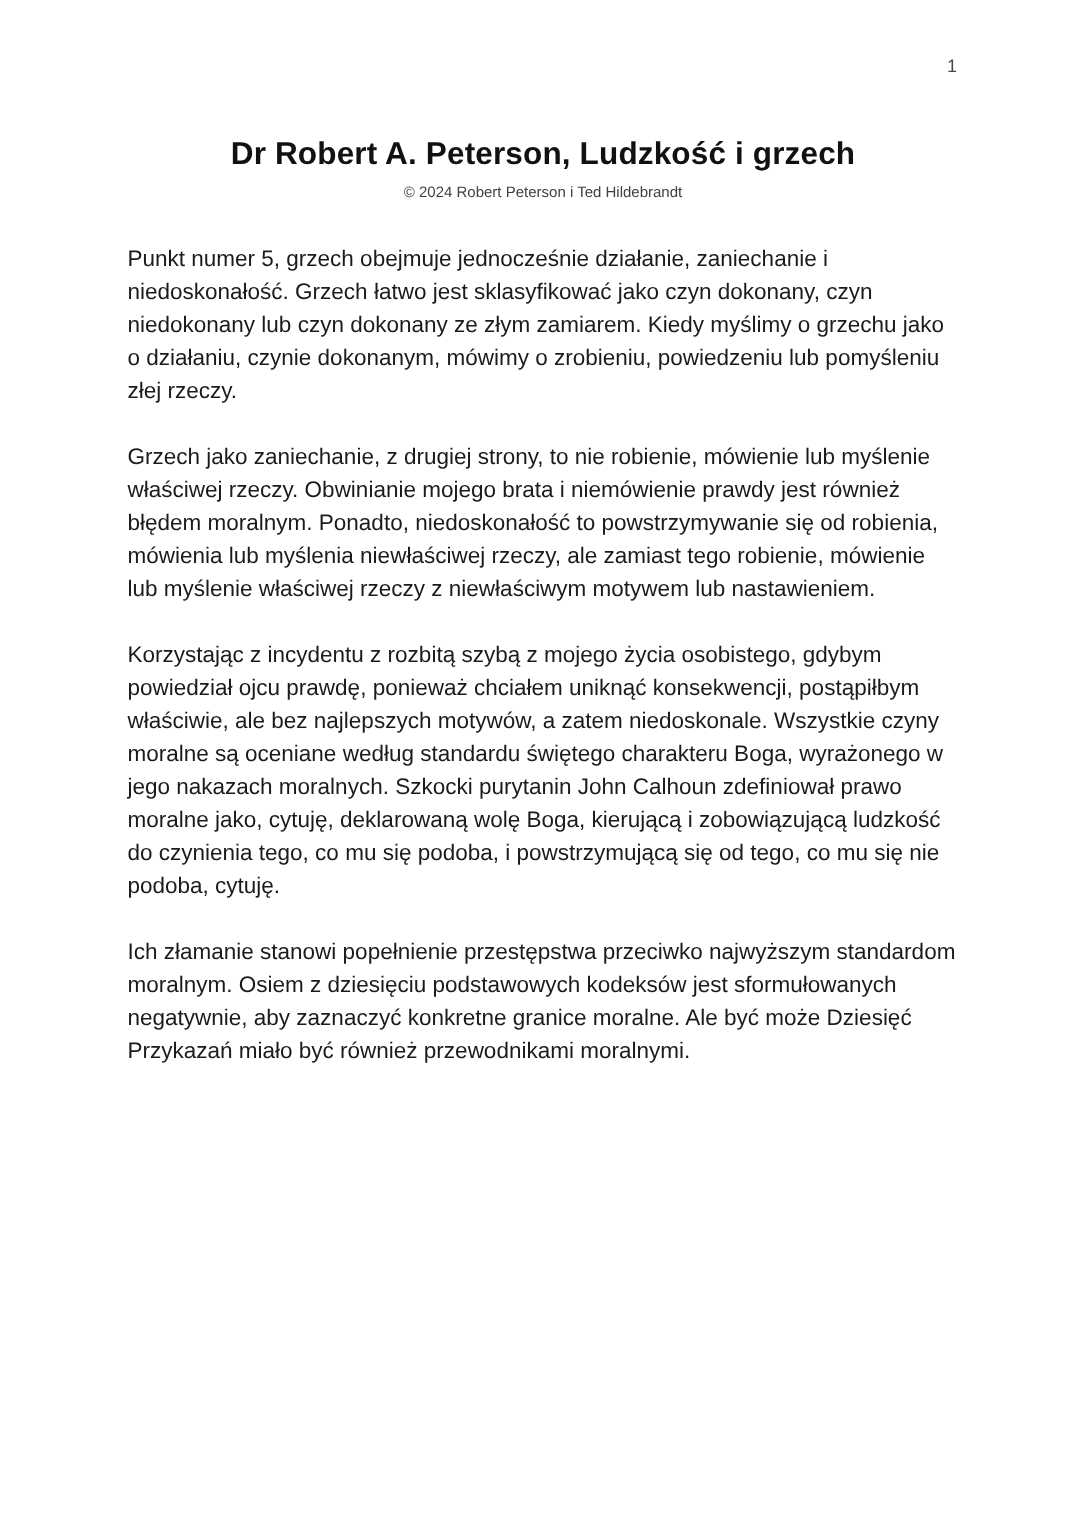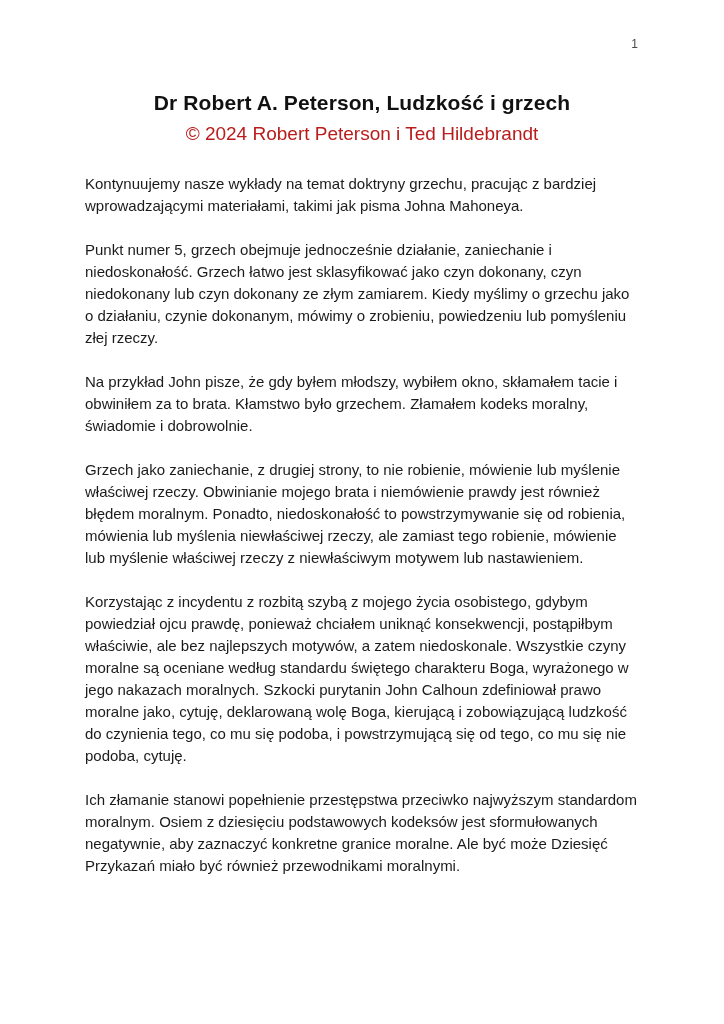--- a/index.html
+++ b/index.html
@@ -29,22 +29,22 @@
   }
   .doc-title {
     font-size: 21px;
     font-weight: bold;
     line-height: 30px;
     color: #111111;
     letter-spacing: 0.1px;
   }
   .doc-copyright {
     margin-top: 5px;
-    font-size: 19px;
-    color: #b91c1c;
+    font-size: 10px;
+    color: #404040;
   }
   .doc-body {
     margin: 28px 87px 0 85px;
     font-size: 15px;
     line-height: 22px;
     color: #1b1b1b;
   }
   .doc-body p {
     margin-bottom: 22px;
   }
@@ -55,21 +55,19 @@
 <div class="page">
 
   <div class="page-number">1</div>
 
   <div class="doc-header">
     <div class="doc-title">Dr Robert A. Peterson, Ludzkość i grzech</div>
     <div class="doc-copyright">© 2024 Robert Peterson i Ted Hildebrandt</div>
   </div>
 
   <div class="doc-body">
-    <p>Kontynuujemy nasze wykłady na temat doktryny grzechu, pracując z bardziej wprowadzającymi materiałami, takimi jak pisma Johna Mahoneya.</p>
     <p>Punkt numer 5, grzech obejmuje jednocześnie działanie, zaniechanie i niedoskonałość. Grzech łatwo jest sklasyfikować jako czyn dokonany, czyn niedokonany lub czyn dokonany ze złym zamiarem. Kiedy myślimy o grzechu jako o działaniu, czynie dokonanym, mówimy o zrobieniu, powiedzeniu lub pomyśleniu złej rzeczy.</p>
-    <p>Na przykład John pisze, że gdy byłem młodszy, wybiłem okno, skłamałem tacie i obwiniłem za to brata. Kłamstwo było grzechem. Złamałem kodeks moralny, świadomie i dobrowolnie.</p>
     <p>Grzech jako zaniechanie, z drugiej strony, to nie robienie, mówienie lub myślenie właściwej rzeczy. Obwinianie mojego brata i niemówienie prawdy jest również błędem moralnym. Ponadto, niedoskonałość to powstrzymywanie się od robienia, mówienia lub myślenia niewłaściwej rzeczy, ale zamiast tego robienie, mówienie lub myślenie właściwej rzeczy z niewłaściwym motywem lub nastawieniem.</p>
     <p>Korzystając z incydentu z rozbitą szybą z mojego życia osobistego, gdybym powiedział ojcu prawdę, ponieważ chciałem uniknąć konsekwencji, postąpiłbym właściwie, ale bez najlepszych motywów, a zatem niedoskonale. Wszystkie czyny moralne są oceniane według standardu świętego charakteru Boga, wyrażonego w jego nakazach moralnych. Szkocki purytanin John Calhoun zdefiniował prawo moralne jako, cytuję, deklarowaną wolę Boga, kierującą i zobowiązującą ludzkość do czynienia tego, co mu się podoba, i powstrzymującą się od tego, co mu się nie podoba, cytuję.</p>
     <p>Ich złamanie stanowi popełnienie przestępstwa przeciwko najwyższym standardom moralnym. Osiem z dziesięciu podstawowych kodeksów jest sformułowanych negatywnie, aby zaznaczyć konkretne granice moralne. Ale być może Dziesięć Przykazań miało być również przewodnikami moralnymi.</p>
   </div>
 
 </div>
 
 </body></html>

